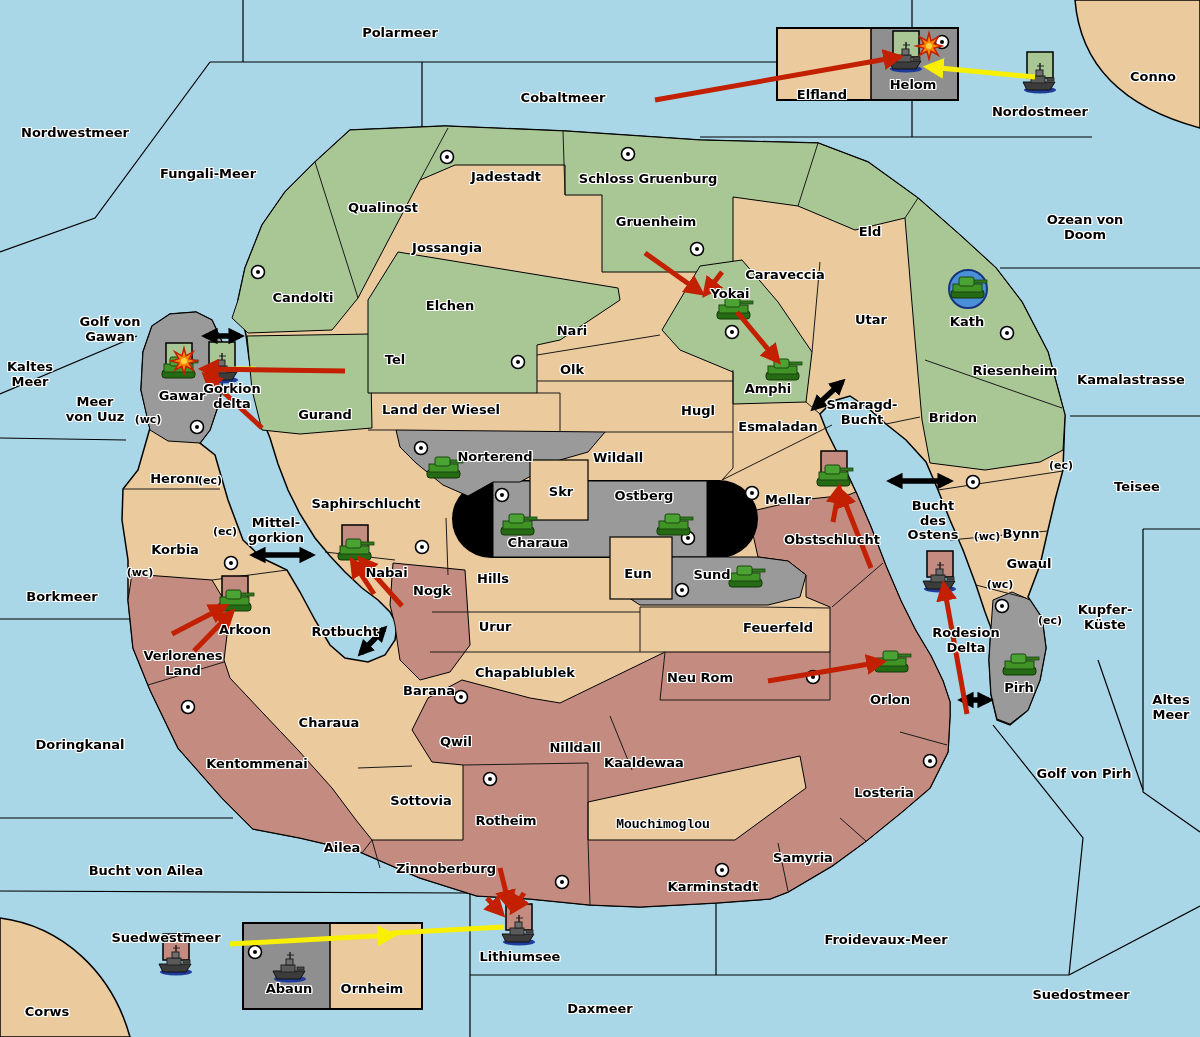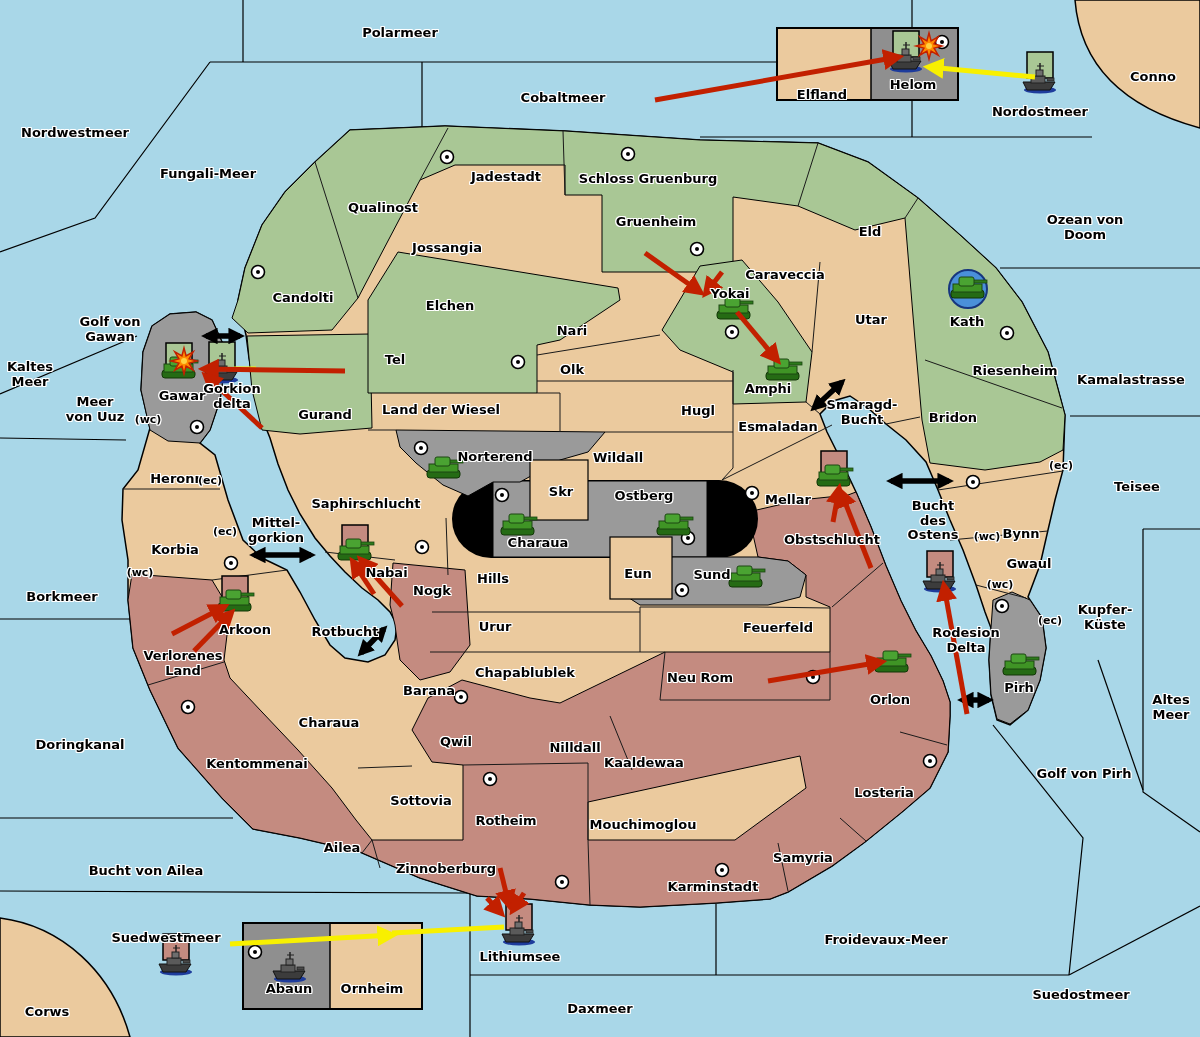--- a/index.html
+++ b/index.html
@@ -506,21 +506,21 @@
       <div class="lbl" style="left: 700px; top: 678px;">Neu Rom</div>
       <div class="lbl" style="left: 890px; top: 700px;">Orlon</div>
       <div class="lbl" style="left: 1019px; top: 688px;">Pirh</div>
       <div class="lbl" style="left: 329px; top: 723px;">Charaua</div>
       <div class="lbl" style="left: 456px; top: 729px; margin-top: 13px;">Qwil</div>
       <div class="lbl" style="left: 575px; top: 748px;">Nilldall</div>
       <div class="lbl" style="left: 644px; top: 763px;">Kaaldewaa</div>
       <div class="lbl" style="left: 257px; top: 764px;">Kentommenai</div>
       <div class="lbl" style="left: 421px; top: 801px;">Sottovia</div>
       <div class="lbl" style="left: 506px; top: 821px;">Rotheim</div>
-      <div class="lbl" style="left: 643px; top: 825px;">Mouchimoglou</div>
+      <div class="lbl" style="left: 663px; top: 825px; font-family: Liberation Mono, monospace;">Mouchimoglou</div>
       <div class="lbl" style="left: 884px; top: 793px;">Losteria</div>
       <div class="lbl" style="left: 342px; top: 848px;">Ailea</div>
       <div class="lbl" style="left: 446px; top: 869px;">Zinnoberburg</div>
       <div class="lbl" style="left: 803px; top: 858px;">Samyria</div>
       <div class="lbl" style="left: 713px; top: 887px;">Karminstadt</div>
       <div class="lbl" style="left: 822px; top: 95px;">Elfland</div>
       <div class="lbl" style="left: 913px; top: 85px;">Helom</div>
       <div class="lbl" style="left: 289px; top: 989px;">Abaun</div>
       <div class="lbl" style="left: 372px; top: 989px;">Ornheim</div>
       <div class="lbl" style="left: 182px; top: 396px;">Gawar</div>

